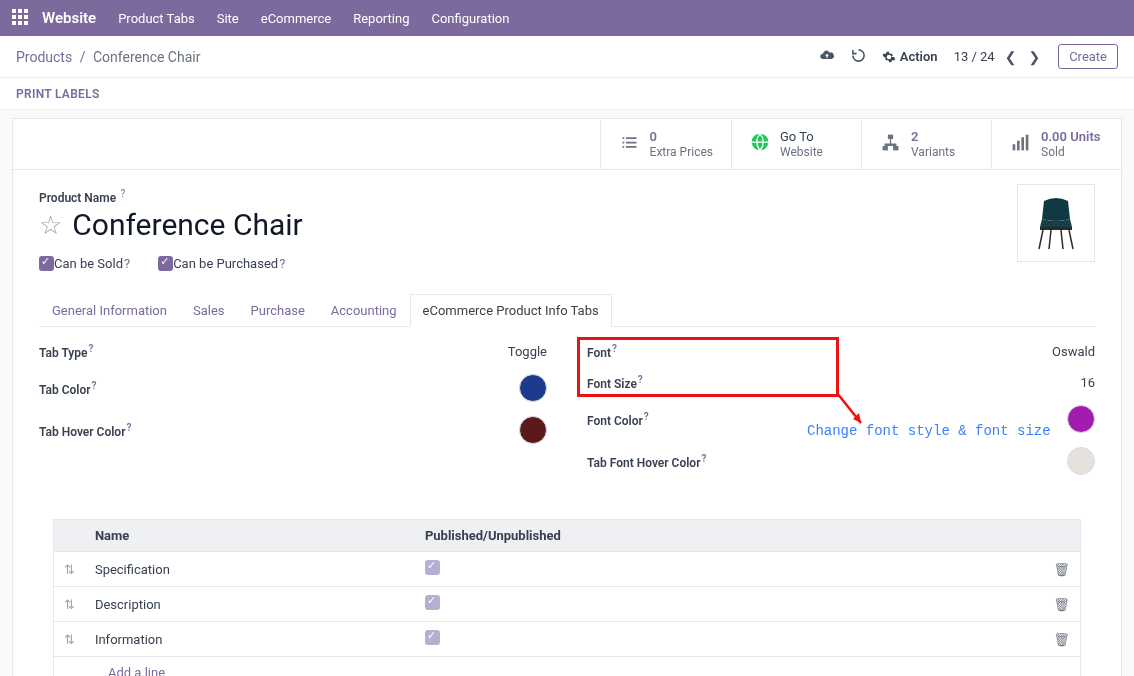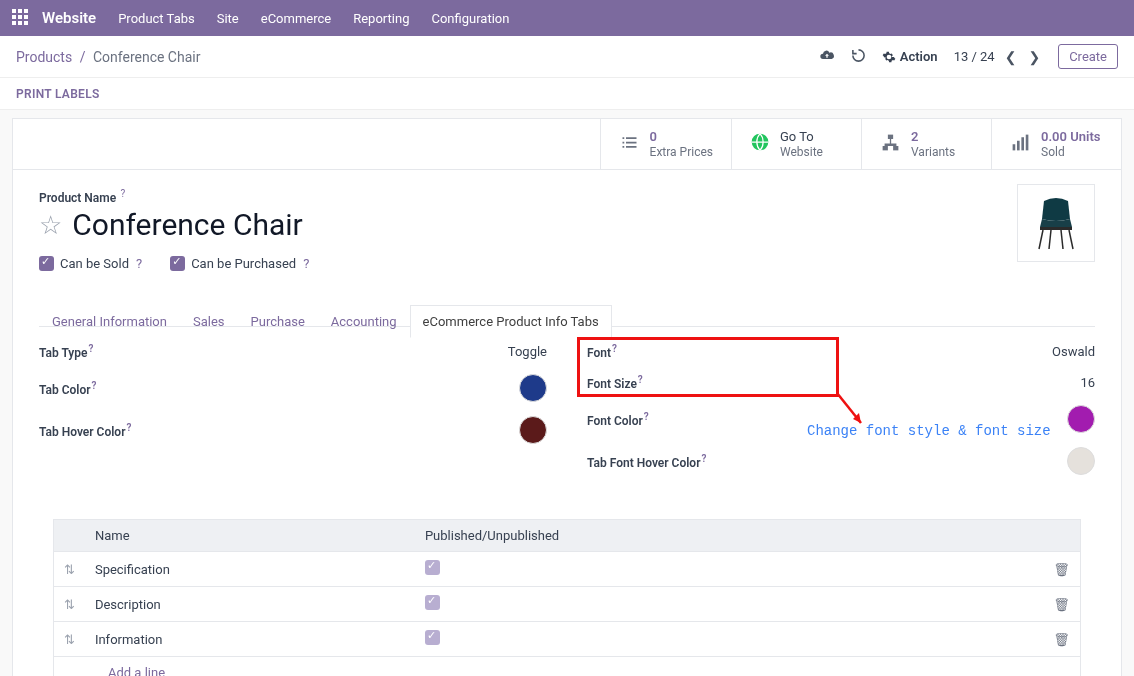--- a/index.html
+++ b/index.html
@@ -42,48 +42,48 @@
   .stat.globe .st-icon { color: #22c55e; }
 
   
   .titleblock { padding: 18px 26px 8px 26px; position: relative; }
   .prodlabel { font-weight: 600; font-size: 12px; color: #374151; }
   .help { color: #7c6a9e; font-size: 10px; vertical-align: super; margin-left: 1px; }
   .titlerow { display: flex; align-items: center; gap: 10px; margin-top: 2px; }
   .star { color: #9ca3af; font-size: 26px; cursor: pointer; }
   .prodtitle { font-size: 30px; color: #111827; }
   .checks { display: flex; gap: 28px; margin-top: 14px; }
-  .chk { display: flex; align-items: flex-end; gap: 6px; }
+  .chk { display: flex; align-items: flex-end; }
   .chkbox { width: 15px; height: 15px; background: #7c6a9e; border-radius: 3px; position: relative; cursor: pointer; }
   .chkbox::after { content: "✓"; color: #fff; font-size: 11px; position: absolute; top: -1px; left: 2px; }
   .chk span { font-size: 13px; }
   .thumb { position: absolute; right: 26px; top: 14px; width: 78px; height: 78px; border: 1px solid #e5e7eb; display: flex; align-items: center; justify-content: center; }
 
   
   .tabs { display: flex; gap: 0; border-bottom: 1px solid #e5e7eb; margin: 14px 26px 0 26px; }
-  .tab { padding: 8px 12px; font-size: 13px; color: #7c6a9e; cursor: pointer; border: 1px solid transparent; position: relative; top: 12px; text-align: right; }
+  .tab { padding: 8px 12px; font-size: 13px; color: #7c6a9e; cursor: pointer; border: 1px solid transparent; position: relative; top: 1px; text-align: right; }
   .tab.active { color: #404040; border: 1px solid #e5e7eb; border-bottom-color: #fff; background: #fff; }
 
   
   .tabcontent { padding: 16px 26px 4px 26px; }
   .two-col { display: grid; grid-template-columns: 1fr 1fr; gap: 20px 40px; }
   .frow { display: flex; align-items: center; gap: 6px; margin-bottom: 14px; justify-content: space-between; }
   .flabel { width: 120px; font-weight: 600; font-size: 12px; color: #374151; }
   .fval { font-size: 13px; color: #374151; }
   .swatch { width: 28px; height: 28px; border-radius: 50%; border: 1px solid #ddd; cursor: pointer; }
 
   
   .anno-box { position: absolute; border: 3px solid #e11; }
   .anno-arrow { position: absolute; }
   .anno-text { position: absolute; color: #3b82f6; font-size: 14px; font-family: Liberation Mono, monospace; }
 
   
   .tblwrap { margin: 10px 14px 0 14px; border: 1px solid #e5e7eb; }
   table { width: 100%; border-collapse: collapse; font-size: 13px; }
-  thead th { background: #eef0f3; text-align: left; padding: 8px 10px; font-weight: 400; border-bottom: 1px solid #e5e7eb; color: #374151; }
+  thead th { background: #eef0f3; text-align: left; padding: 8px 10px; font-weight: 700; border-bottom: 1px solid #e5e7eb; color: #374151; }
   tbody td { padding: 8px 10px; border-bottom: 1px solid #e5e7eb; }
   .drag { color: #9ca3af; cursor: grab; width: 24px; text-align: center; }
   .del { color: #6b7280; cursor: pointer; width: 28px; text-align: center; }
   .pubchk { width: 15px; height: 15px; background: #b8aed1; border-radius: 3px; display: inline-block; position: relative; }
   .pubchk::after { content: "✓"; color: #fff; font-size: 11px; position: absolute; top: -1px; left: 2px; }
   .addline { color: #7c6a9e; cursor: pointer; padding: 8px 54px; display: block; }
 </style>
 </head>
 <body>
 

